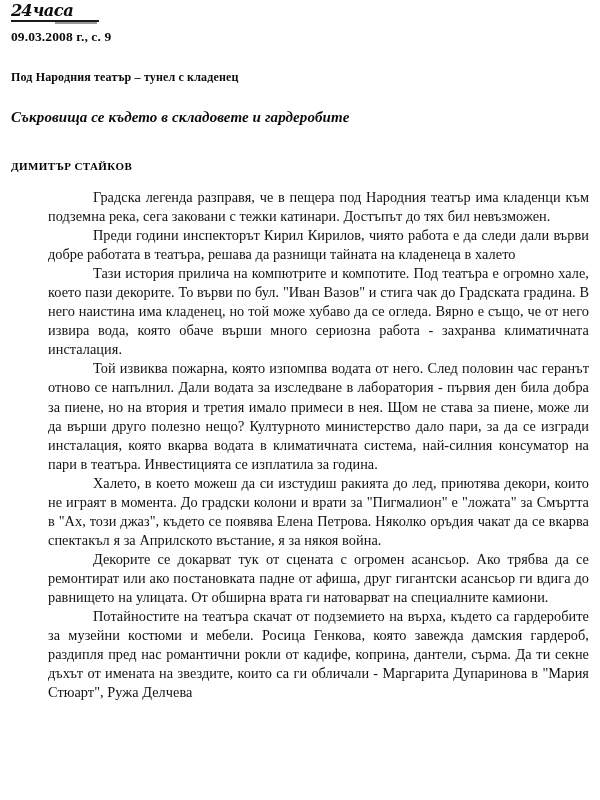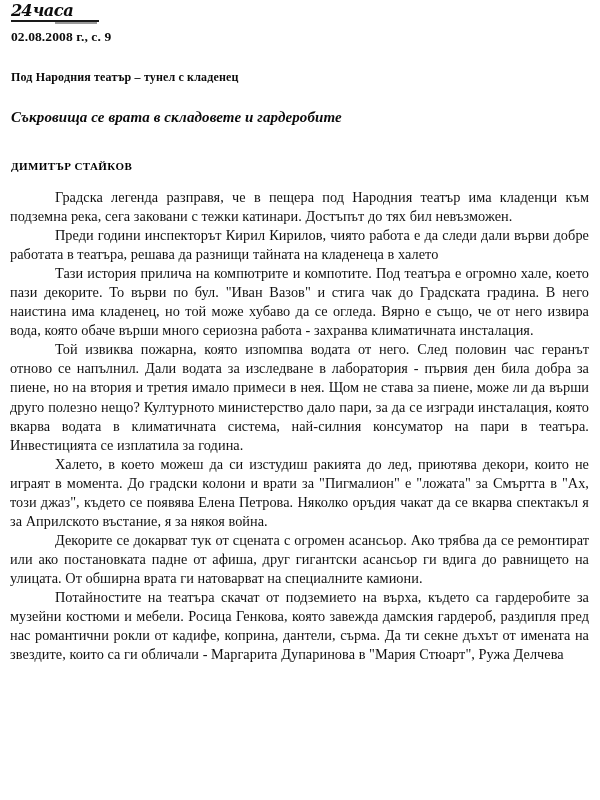--- a/index.html
+++ b/index.html
@@ -116,37 +116,38 @@
     color: #111111;
     letter-spacing: 0.05px;
   }
   .body-copy p {
     margin: 0;
     text-indent: 45px;
     text-align: justify;
   }
   .body-copy p.no-justify-last {
     text-align-last: left;
+    margin-left: 38px;
   }
 </style>
 </head>
 <body>
 
 <div class="page">
 
   <div class="masthead">
     <span class="logo"><span class="num">24</span><span>часа</span></span>
     <span class="logo-rule"></span>
   </div>
 
-  <div class="dateline">02.08.2008 г., с. 9</div>
+  <div class="dateline">09.03.2008 г., с. 9</div>
 
   <h1 class="headline">Под Народния театър – тунел с кладенец</h1>
 
-  <h2 class="subhead">Съкровища се врата в складовете и гардеробите</h2>
+  <h2 class="subhead">Съкровища се където в складовете и гардеробите</h2>
 
   <div class="byline">ДИМИТЪР СТАЙКОВ</div>
 
   <div class="body-copy">
     <p class="no-justify-last">Градска легенда разправя, че в пещера под Народния театър има кладенци към подземна река, сега заковани с тежки катинари. Достъпът до тях бил невъзможен.</p>
     <p class="no-justify-last">Преди години инспекторът Кирил Кирилов, чиято работа е да следи дали върви добре работата в театъра, решава да разнищи тайната на кладенеца в халето</p>
     <p class="no-justify-last">Тази история прилича на компютрите и компотите. Под театъра е огромно хале, което пази декорите. То върви по бул. "Иван Вазов" и стига чак до Градската градина. В него наистина има кладенец, но той може хубаво да се огледа. Вярно е също, че от него извира вода, която обаче върши много сериозна работа - захранва климатичната инсталация.</p>
     <p class="no-justify-last">Той извиква пожарна, която изпомпва водата от него. След половин час геранът отново се напълнил. Дали водата за изследване в лаборатория - първия ден била добра за пиене, но на втория и третия имало примеси в нея. Щом не става за пиене, може ли да върши друго полезно нещо? Културното министерство дало пари, за да се изгради инсталация, която вкарва водата в климатичната система, най-силния консуматор на пари в театъра. Инвестицията се изплатила за година.</p>
     <p class="no-justify-last">Халето, в което можеш да си изстудиш ракията до лед, приютява декори, които не играят в момента. До градски колони и врати за "Пигмалион" е "ложата" за Смъртта в "Ах, този джаз", където се появява Елена Петрова. Няколко оръдия чакат да се вкарва спектакъл я за Априлското въстание, я за някоя война.</p>
     <p class="no-justify-last">Декорите се докарват тук от сцената с огромен асансьор. Ако трябва да се ремонтират или ако постановката падне от афиша, друг гигантски асансьор ги вдига до равнището на улицата. От обширна врата ги натоварват на специалните камиони.</p>

